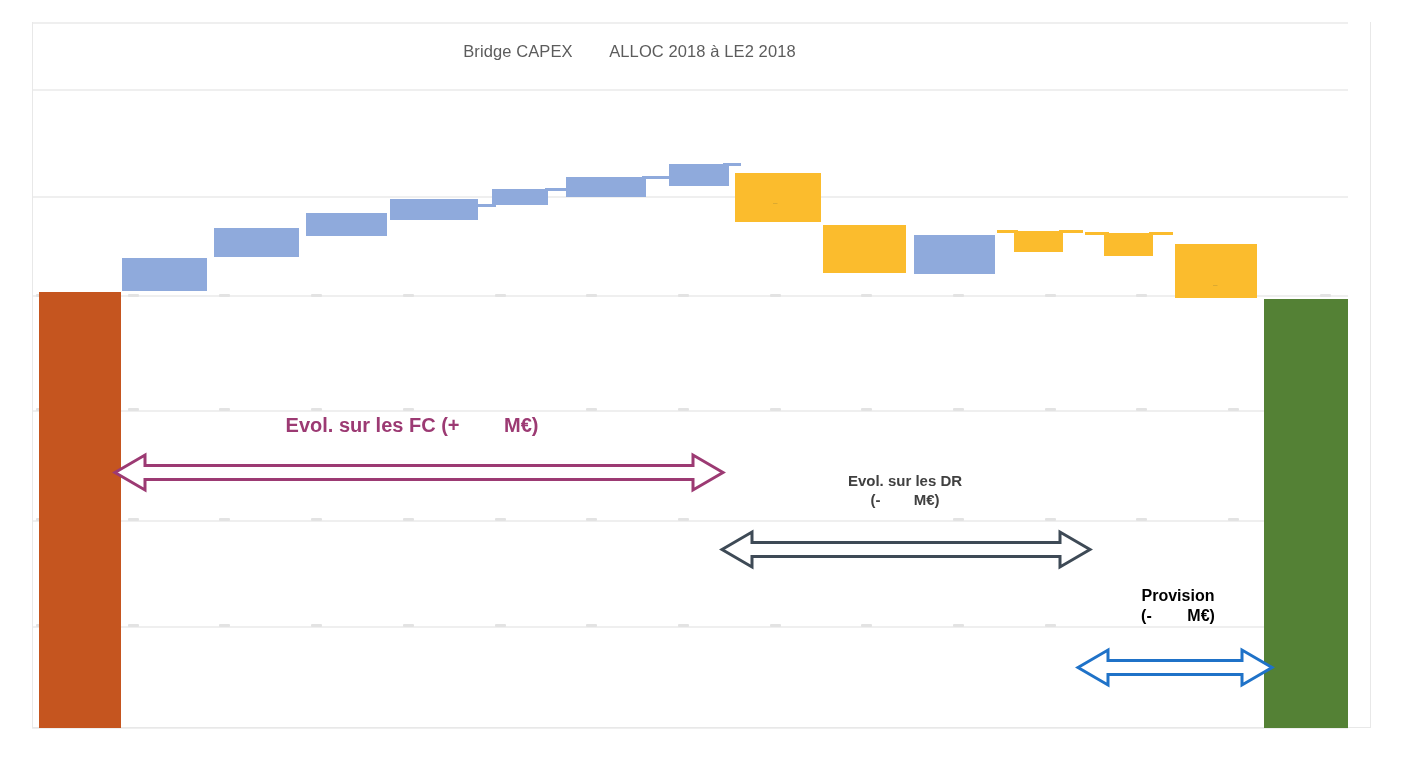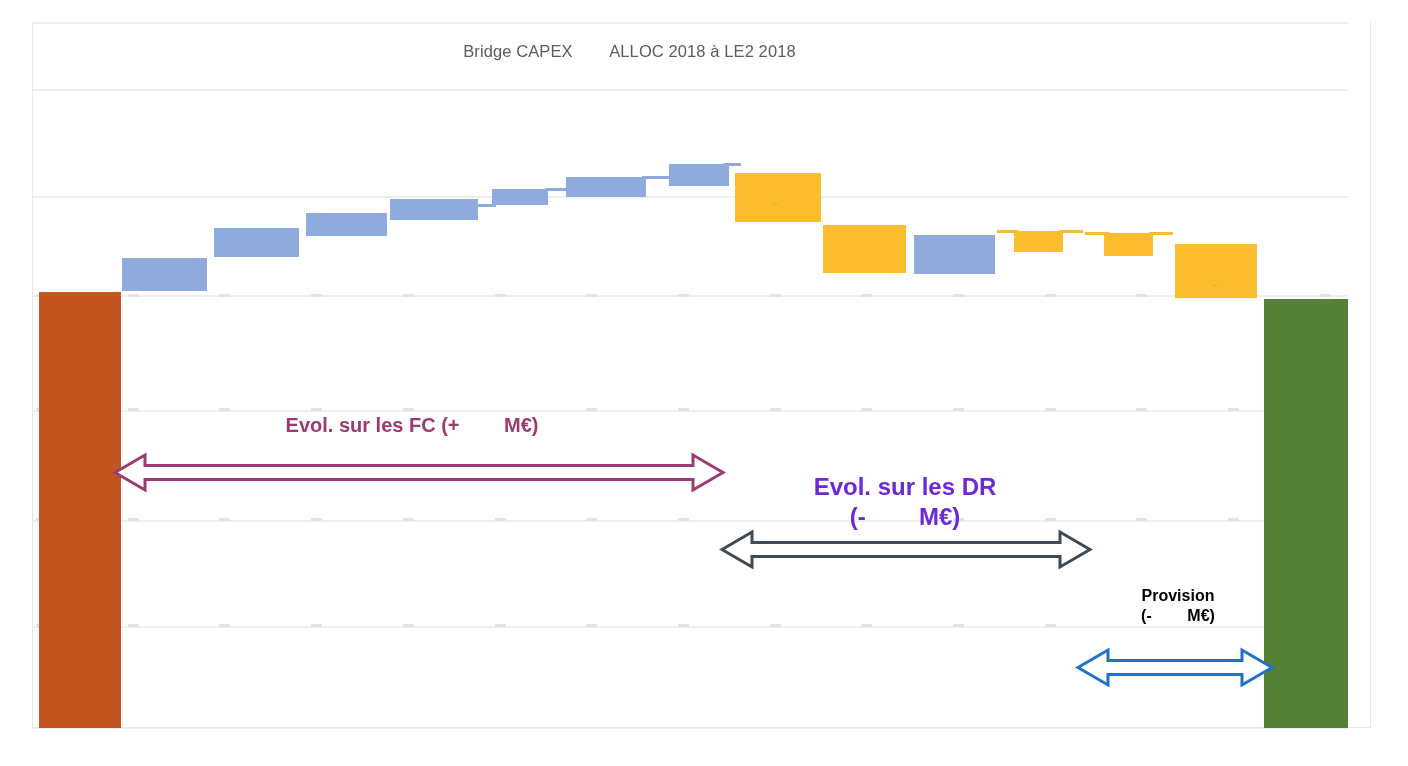--- a/index.html
+++ b/index.html
@@ -93,21 +93,21 @@
     font-weight: bold;
     text-align: center;
     line-height: 1.25;
     white-space: pre;
   }
   .annot-label .annot-line {
     display: block;
   }
 
   .label-fc   { color: #9C3A73; font-size: 20px; }
-  .label-dr   { color: #6d28d9; font-size: 24px; text-align: center; }
+  .label-dr   { color: #404040; font-size: 15px; text-align: center; }
 </style>
 </head>
 <body>
 
 <div id="chart-root">
 
   <div id="gridlines-layer">
       <div class="gridline" style="top: 22px;"></div>
       <div class="gridline" style="top: 89px;"></div>
       <div class="gridline" style="top: 196px;"></div>

